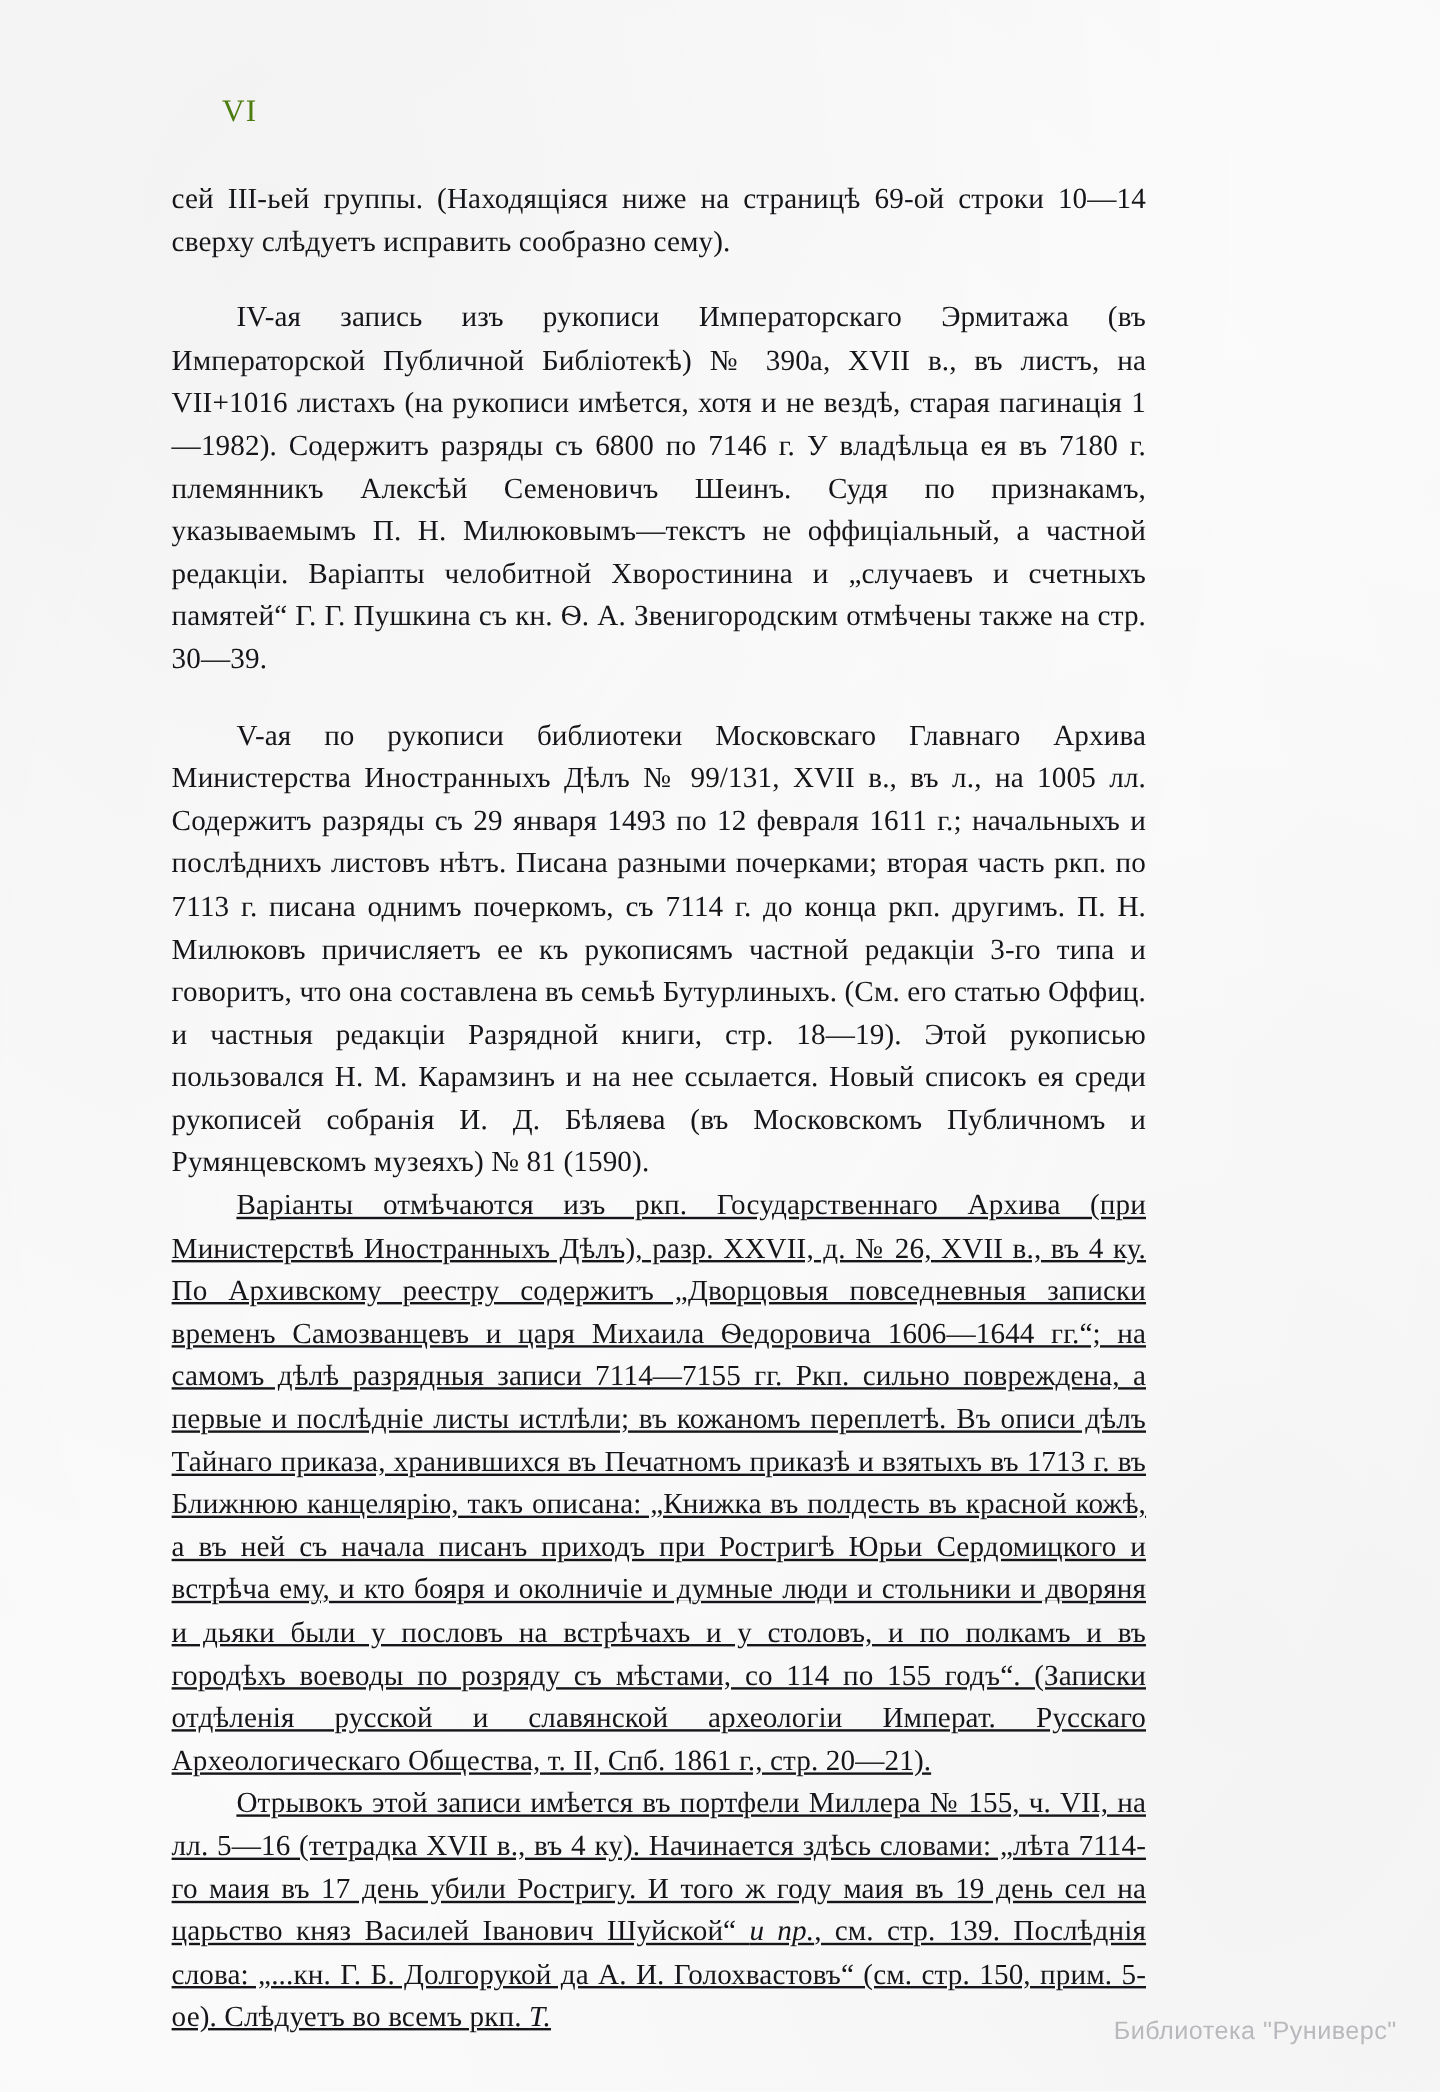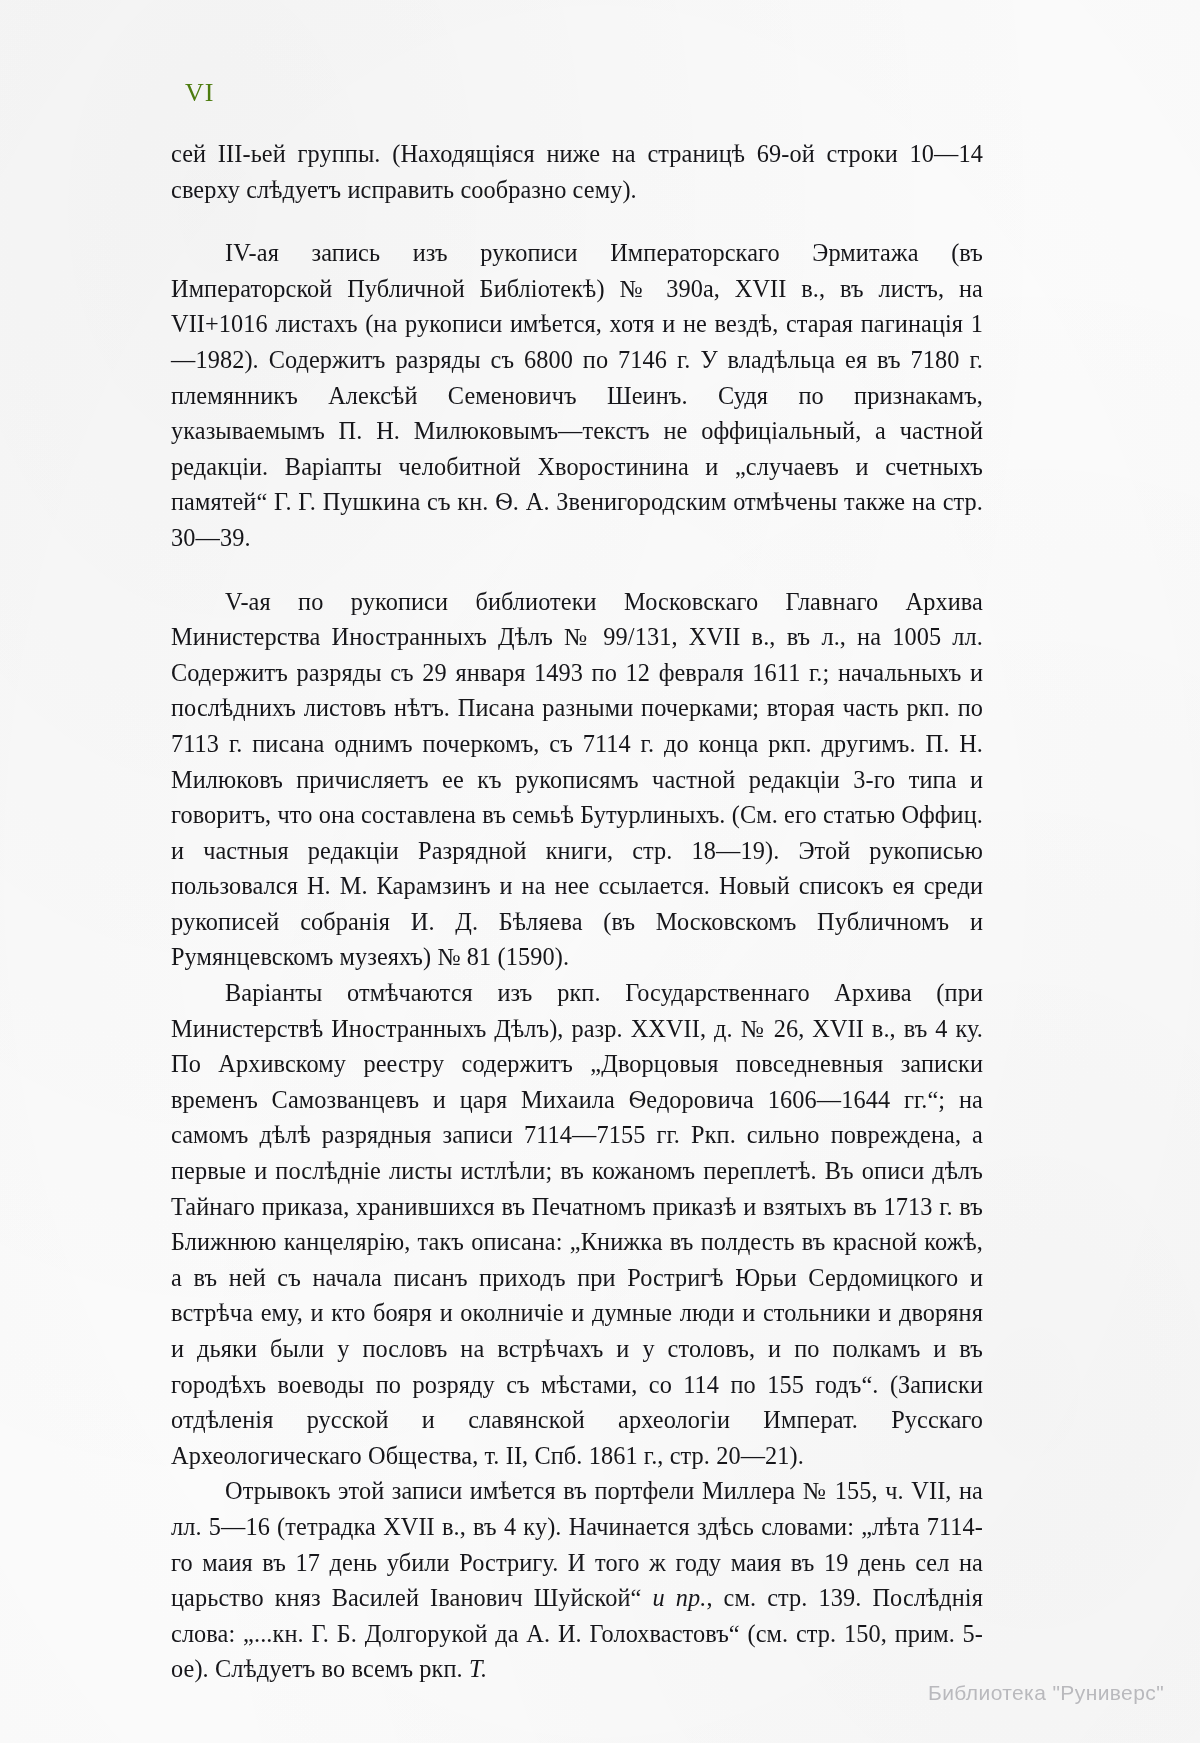--- a/index.html
+++ b/index.html
@@ -37,42 +37,42 @@
     position: absolute;
     left: 185px;
     top: 78px;
     font-size: 26px;
     letter-spacing: 1px;
     color: #4d7c0f;
   }
   .textblock {
     position: absolute;
     left: 143px;
-    top: 136px;
+    top: 148px;
     width: 812px;
-    margin-left: 28px;
   }
   p {
     margin: 0;
     font-size: 24.3px;
     line-height: 35.6px;
     text-align: justify;
     text-justify: inter-word;
     letter-spacing: 0.1px;
     color: #16161a;
     -webkit-font-smoothing: antialiased;
   }
   p.indent {
     text-indent: 54px;
   }
   p.gap-big {
     margin-top: 28px;
   }
   p.gap-small {
     margin-top: 0px;
+    text-decoration: underline;
   }
   .it {
     font-style: italic;
   }
   .watermark {
     position: absolute;
     right: 36px;
     bottom: 38px;
     font-family: "Liberation Sans", sans-serif;
     font-size: 21px;

